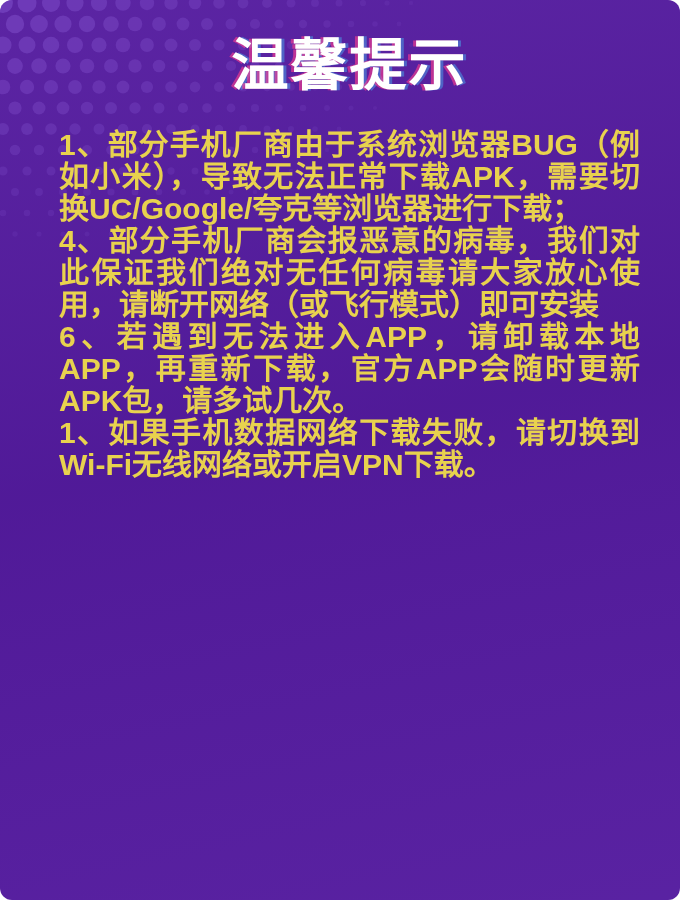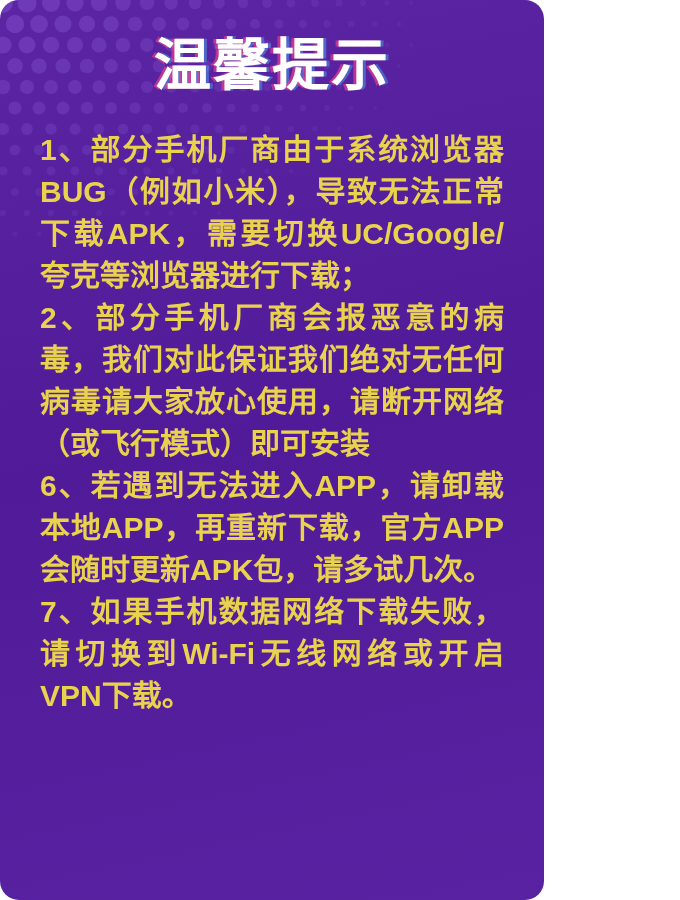--- a/index.html
+++ b/index.html
@@ -12,28 +12,29 @@
   }
   *{margin:0;padding:0;box-sizing:border-box;}
   html,body{
     width:680px;height:900px;
     background:#ffffff;
     font-family:"Liberation Sans","DejaVu Sans",sans-serif;
     overflow:hidden;
   }
   .card{
     position:relative;
-    width:544px;height:900px;
-    border-radius:19px;
+    width:680px;height:900px;
+    border-radius:12px;
     background-color:var(--card-background);
     background-image:linear-gradient(168deg,
       rgba(255,255,255,0.045) 0%,
       rgba(0,0,0,0.045) 48%,
       rgba(255,255,255,0.03) 100%);
     overflow:hidden;
+    padding-left:19px;
   }
   .dots{
     position:absolute;
     left:0;top:0;
     width:680px;height:900px;
     pointer-events:none;
   }
   .title{
     position:relative;
     margin-top:36px;
@@ -45,21 +46,21 @@
     color:var(--title-text);
     text-shadow:-3px 0 0 var(--title-fringe-left), 3px 0 0 var(--title-fringe-right);
   }
   .tips{
     position:relative;
     margin-top:33px;
     padding:0 40px;
   }
   .tip{
     font-size:30px;
-    line-height:42px;
+    line-height:32px;
     font-weight:700;
     color:var(--body-text);
     text-align:justify;
     text-justify:inter-ideograph;
     word-break:break-word;
   }
 </style>
 </head>
 <body>
 
@@ -237,17 +238,17 @@
       <circle cx="87" cy="234" r="2.5" fill="var(--halftone-dot)" opacity="0.19"></circle>
       <circle cx="111" cy="234" r="2.4" fill="var(--halftone-dot)" opacity="0.18"></circle>
       <circle cx="135" cy="234" r="2.2" fill="var(--halftone-dot)" opacity="0.17"></circle>
       <circle cx="159" cy="234" r="2.1" fill="var(--halftone-dot)" opacity="0.16"></circle>
     </svg>
 
   <h1 class="title">温馨提示</h1>
 
   <div class="tips">
     <p class="tip">1、部分手机厂商由于系统浏览器BUG（例如小米），导致无法正常下载APK，需要切换UC/Google/夸克等浏览器进行下载；</p>
-    <p class="tip">2、部分手机厂商会报恶意的病毒，我们对此保证我们绝对无任何病毒请大家放心使用，请断开网络（或飞行模式）即可安装</p>
+    <p class="tip">4、部分手机厂商会报恶意的病毒，我们对此保证我们绝对无任何病毒请大家放心使用，请断开网络（或飞行模式）即可安装</p>
     <p class="tip">6、若遇到无法进入APP，请卸载本地APP，再重新下载，官方APP会随时更新APK包，请多试几次。</p>
-    <p class="tip">7、如果手机数据网络下载失败，请切换到Wi-Fi无线网络或开启VPN下载。</p>
+    <p class="tip">1、如果手机数据网络下载失败，请切换到Wi-Fi无线网络或开启VPN下载。</p>
   </div>
 </div>
 
 </body></html>

